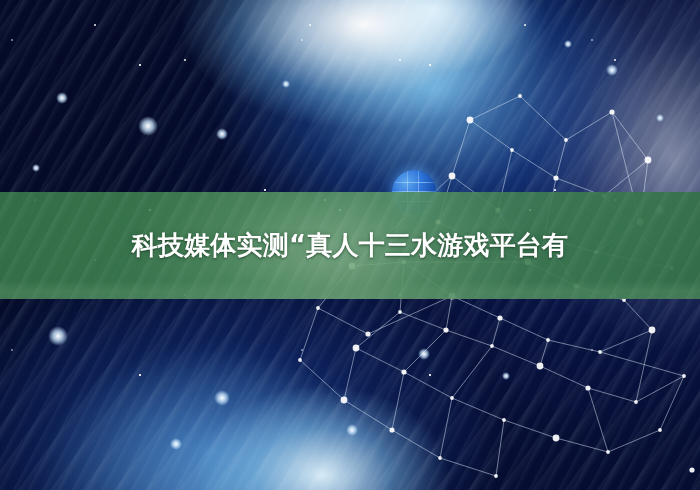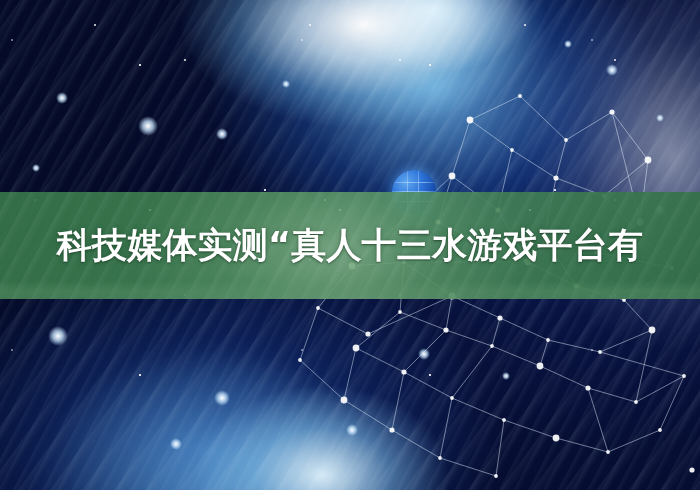--- a/index.html
+++ b/index.html
@@ -222,21 +222,21 @@
     justify-content: center;
     gap: 1px;
     padding: 0 18px;
     box-sizing: border-box;
     text-align: center;
   }
   .headline-line {
     color: #ffffff;
     font-family: "DejaVu Sans", "Liberation Sans", sans-serif;
     font-weight: 700;
-    font-size: 35px;
+    font-size: 26px;
     line-height: 1.30;
     letter-spacing: 0.2px;
     white-space: nowrap;
     text-shadow:
       0 1px 2px rgba(20,50,28,0.58),
       0 0 5px rgba(25,60,35,0.34);
   }
 </style>
 </head>
 <body>

